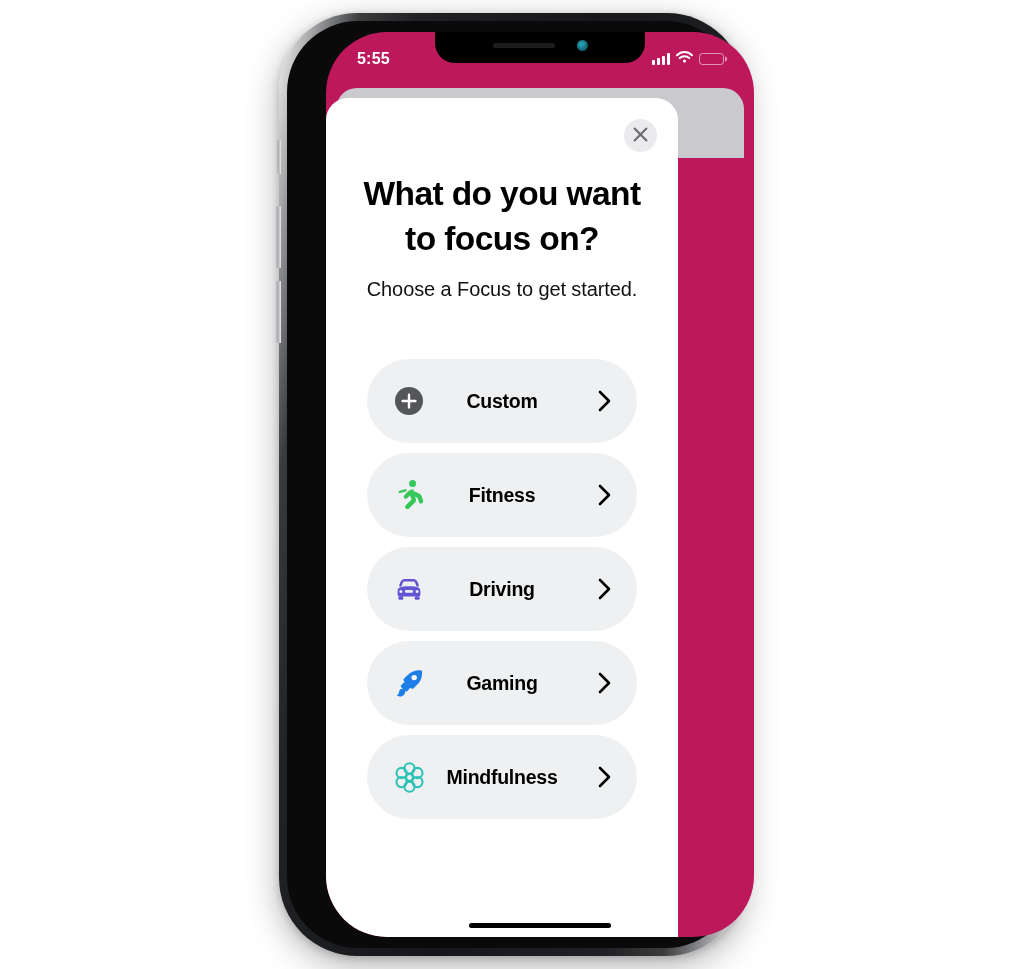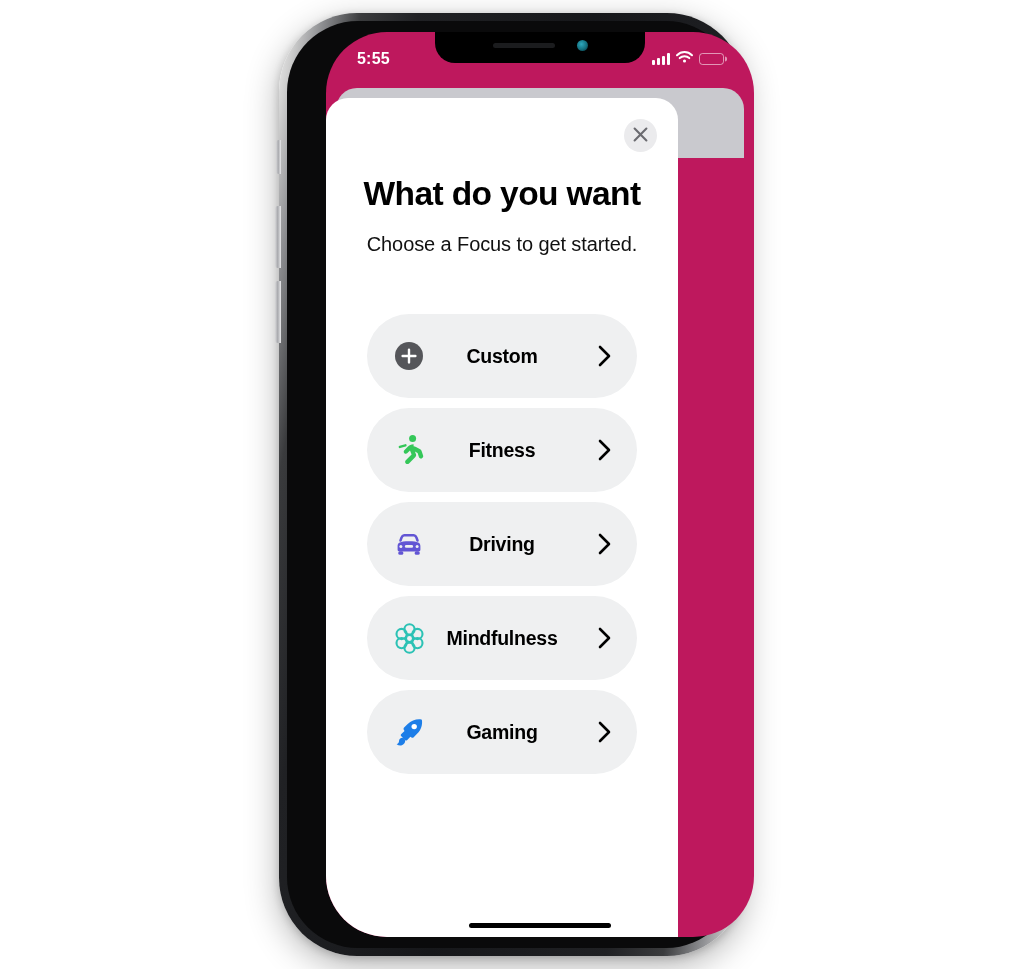--- a/index.html
+++ b/index.html
@@ -216,20 +216,21 @@
     <button id="close-button">
       <span>
         <svg width="15" height="15" viewBox="0 0 15 15" fill="none">
           <path d="M1.6 1.6 L13.4 13.4 M13.4 1.6 L1.6 13.4" stroke="#6b6b70" stroke-width="2.1" stroke-linecap="round"></path>
         </svg>
       </span>
     </button>
 
     <h1 id="sheet-title">
       <span>What do you want</span><br>
+      <span>to focus on?</span>
     </h1>
 
     <p id="sheet-subtitle">Choose a Focus to get started.</p>
 
     <div id="focus-list">
 
       <div class="focus-row">
         <span class="focus-icon">
           <svg width="30" height="30" viewBox="0 0 30 30">
             <circle cx="15" cy="15" r="14" fill="#55565a"></circle>
@@ -275,51 +276,51 @@
         <span class="focus-label">Driving</span>
         <span class="focus-chevron">
           <svg width="13" height="22" viewBox="0 0 13 22" fill="none">
             <path d="M2 2 L11 11 L2 20" stroke="#000" stroke-width="2.6" stroke-linecap="round" stroke-linejoin="round"></path>
           </svg>
         </span>
       </div>
 
       <div class="focus-row">
         <span class="focus-icon">
+          <svg width="32" height="32" viewBox="0 0 32 32">
+            <path d="M28.4 3.4 c-4.6-.8-10 .9-13.7 4.6 l-3.6 3.6 c-.6.6-.7 1.5-.3 2.2 l.7 1.1 -3.4 3.4 c-.5.5-.5 1.2 0 1.7 l4.2 4.2 c.5.5 1.2.5 1.7 0 l3.4-3.4 1.1.7 c.7.4 1.6.3 2.2-.3 l3.6-3.6 c3.7-3.7 5.4-9.1 4.6-13.7 -.1-.3-.2-.4-.5-.5z" fill="#1d7ee8"></path>
+            <circle cx="21.2" cy="10.6" r="2.7" fill="#ffffff"></circle>
+            <path d="M9.4 21.8 c-1.9 0-3.4 1.5-3.4 3.4 0 1.4-1 2.6-2.4 3 1.6 1.1 3.6 1.5 5.2 1 2-.6 3.4-2.4 3.4-4.5 0-.6-.2-1.2-.6-1.6 l-1-1c-.3-.2-.7-.3-1.2-.3z" fill="#1d7ee8"></path>
+          </svg>
+        </span>
+        <span class="focus-label">Gaming</span>
+        <span class="focus-chevron">
+          <svg width="13" height="22" viewBox="0 0 13 22" fill="none">
+            <path d="M2 2 L11 11 L2 20" stroke="#000" stroke-width="2.6" stroke-linecap="round" stroke-linejoin="round"></path>
+          </svg>
+        </span>
+      </div>
+
+      <div class="focus-row">
+        <span class="focus-icon">
           <svg width="33" height="33" viewBox="0 0 33 33" fill="none" stroke="#2cc2b5" stroke-width="2.1">
             <circle cx="16.5" cy="7.4" r="5.1"></circle>
             <circle cx="24.4" cy="12" r="5.1"></circle>
             <circle cx="24.4" cy="21.1" r="5.1"></circle>
             <circle cx="16.5" cy="25.7" r="5.1"></circle>
             <circle cx="8.6" cy="21.1" r="5.1"></circle>
             <circle cx="8.6" cy="12" r="5.1"></circle>
             <circle cx="16.5" cy="16.5" r="3.5"></circle>
           </svg>
         </span>
         <span class="focus-label">Mindfulness</span>
         <span class="focus-chevron">
           <svg width="13" height="22" viewBox="0 0 13 22" fill="none">
             <path d="M2 2 L11 11 L2 20" stroke="#000" stroke-width="2.6" stroke-linecap="round" stroke-linejoin="round"></path>
           </svg>
         </span>
       </div>
 
-      <div class="focus-row">
-        <span class="focus-icon">
-          <svg width="32" height="32" viewBox="0 0 32 32">
-            <path d="M28.4 3.4 c-4.6-.8-10 .9-13.7 4.6 l-3.6 3.6 c-.6.6-.7 1.5-.3 2.2 l.7 1.1 -3.4 3.4 c-.5.5-.5 1.2 0 1.7 l4.2 4.2 c.5.5 1.2.5 1.7 0 l3.4-3.4 1.1.7 c.7.4 1.6.3 2.2-.3 l3.6-3.6 c3.7-3.7 5.4-9.1 4.6-13.7 -.1-.3-.2-.4-.5-.5z" fill="#1d7ee8"></path>
-            <circle cx="21.2" cy="10.6" r="2.7" fill="#ffffff"></circle>
-            <path d="M9.4 21.8 c-1.9 0-3.4 1.5-3.4 3.4 0 1.4-1 2.6-2.4 3 1.6 1.1 3.6 1.5 5.2 1 2-.6 3.4-2.4 3.4-4.5 0-.6-.2-1.2-.6-1.6 l-1-1c-.3-.2-.7-.3-1.2-.3z" fill="#1d7ee8"></path>
-          </svg>
-        </span>
-        <span class="focus-label">Gaming</span>
-        <span class="focus-chevron">
-          <svg width="13" height="22" viewBox="0 0 13 22" fill="none">
-            <path d="M2 2 L11 11 L2 20" stroke="#000" stroke-width="2.6" stroke-linecap="round" stroke-linejoin="round"></path>
-          </svg>
-        </span>
-      </div>
-
     </div>
   </div>
 
   <div id="home-indicator"></div>
 </div>
 
 </body></html>

